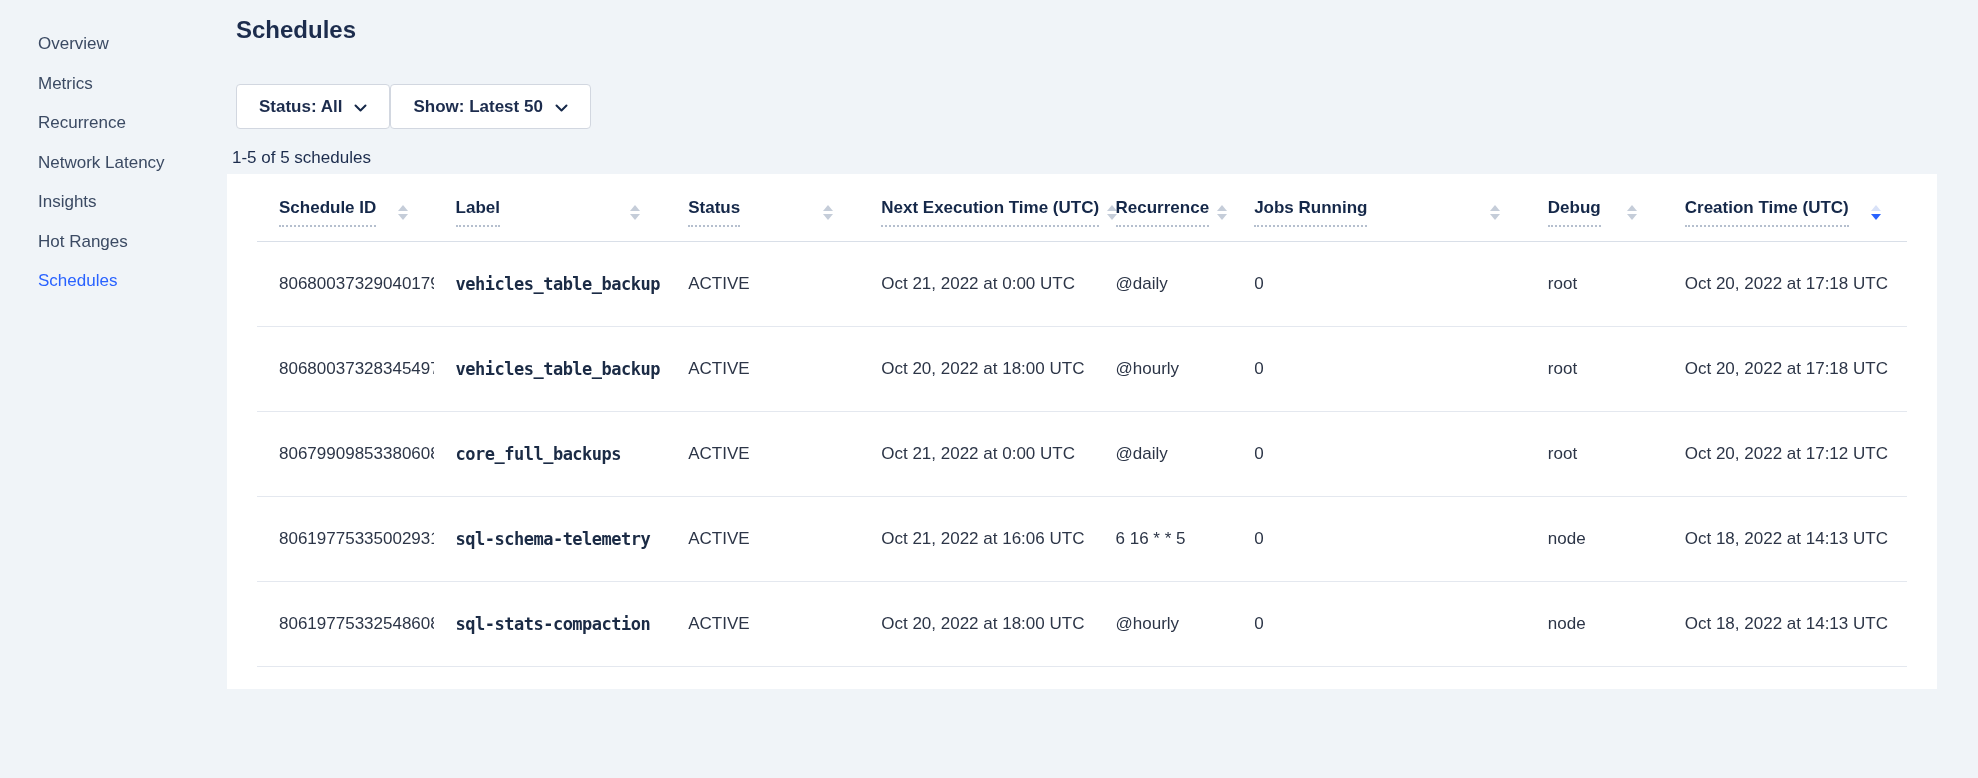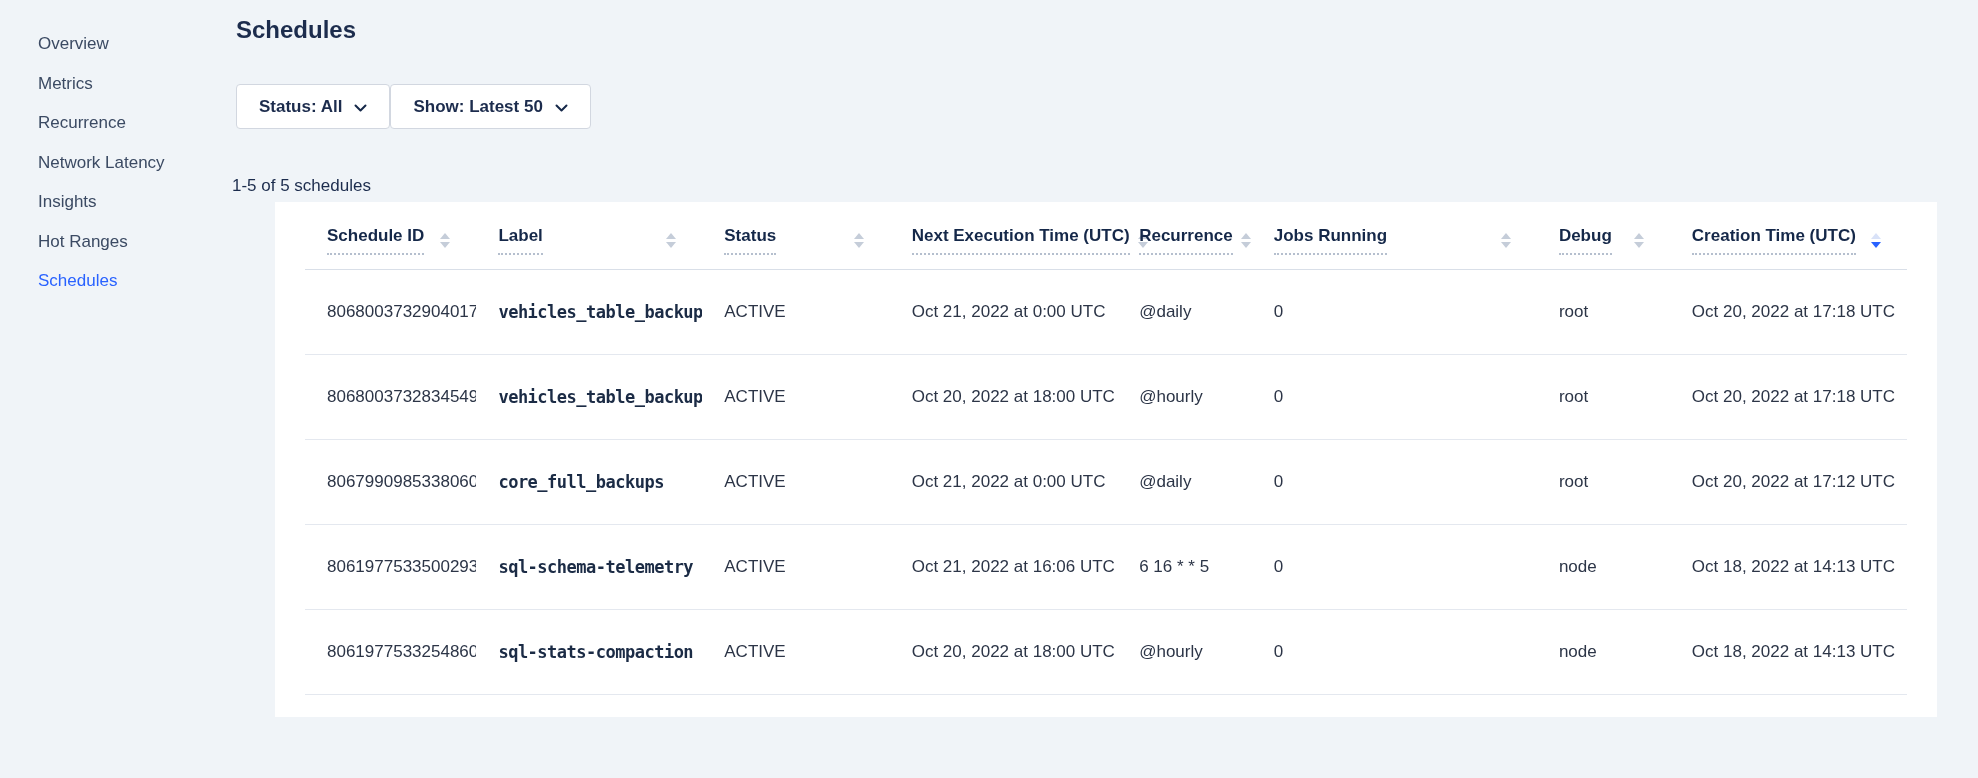--- a/index.html
+++ b/index.html
@@ -51,32 +51,31 @@
     border-radius: 4px;
     font-family: "Liberation Sans", sans-serif;
     font-size: 17px;
     font-weight: 700;
     color: #1c2c4d;
     cursor: pointer;
   }
   .chevron { display: inline-block; margin-top: 2px; }
 
   .results-count {
-    margin: 46px 0 0 5px;
+    margin: 18px 0 0 5px;
     font-size: 17px;
     line-height: 22px;
     color: #1c2c4d;
   }
 
   
   .card {
     margin-top: 5px;
     background: #ffffff;
     padding: 0 30px 22px 30px;
-    margin-left: 48px;
   }
   table { width: 100%; border-collapse: collapse; table-layout: fixed; }
   col.c1 { width: 10.7%; } col.c2 { width: 14.1%; } col.c3 { width: 11.7%; }
   col.c4 { width: 14.2%; } col.c5 { width: 8.4%; }  col.c6 { width: 17.8%; }
   col.c7 { width: 8.3%; }  col.c8 { width: 14.8%; }
 
   th {
     padding: 24px 0 14px 22px;
     border-bottom: 1px solid #d9dfe8;
     text-align: left;

